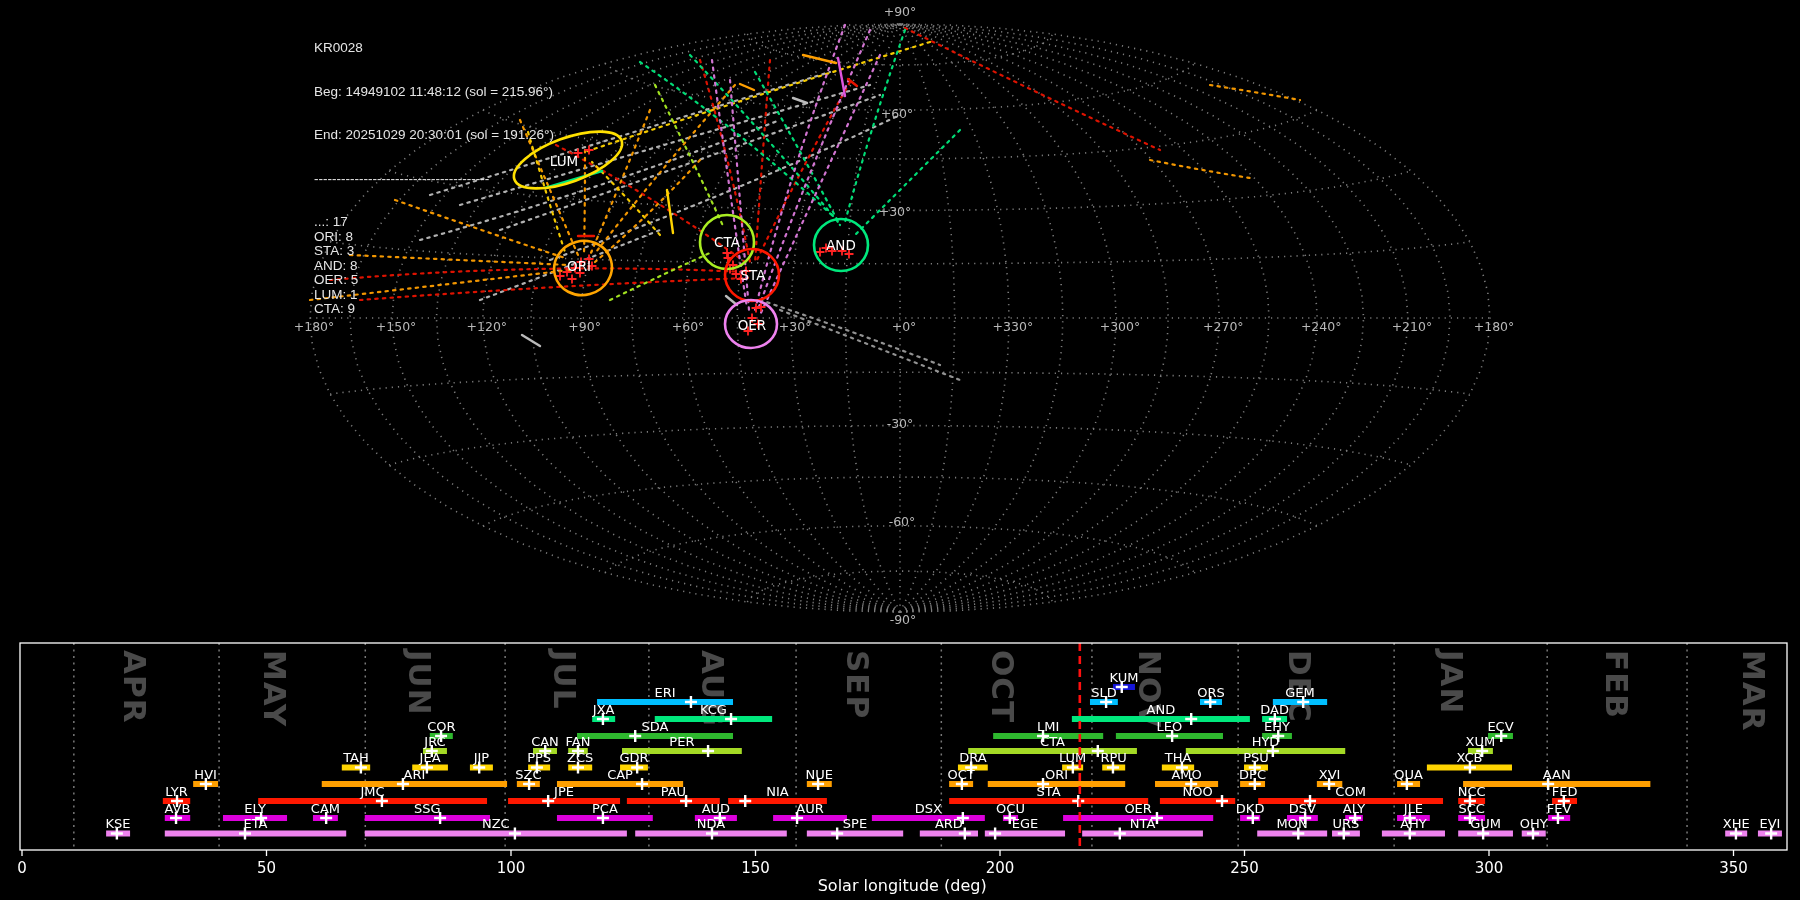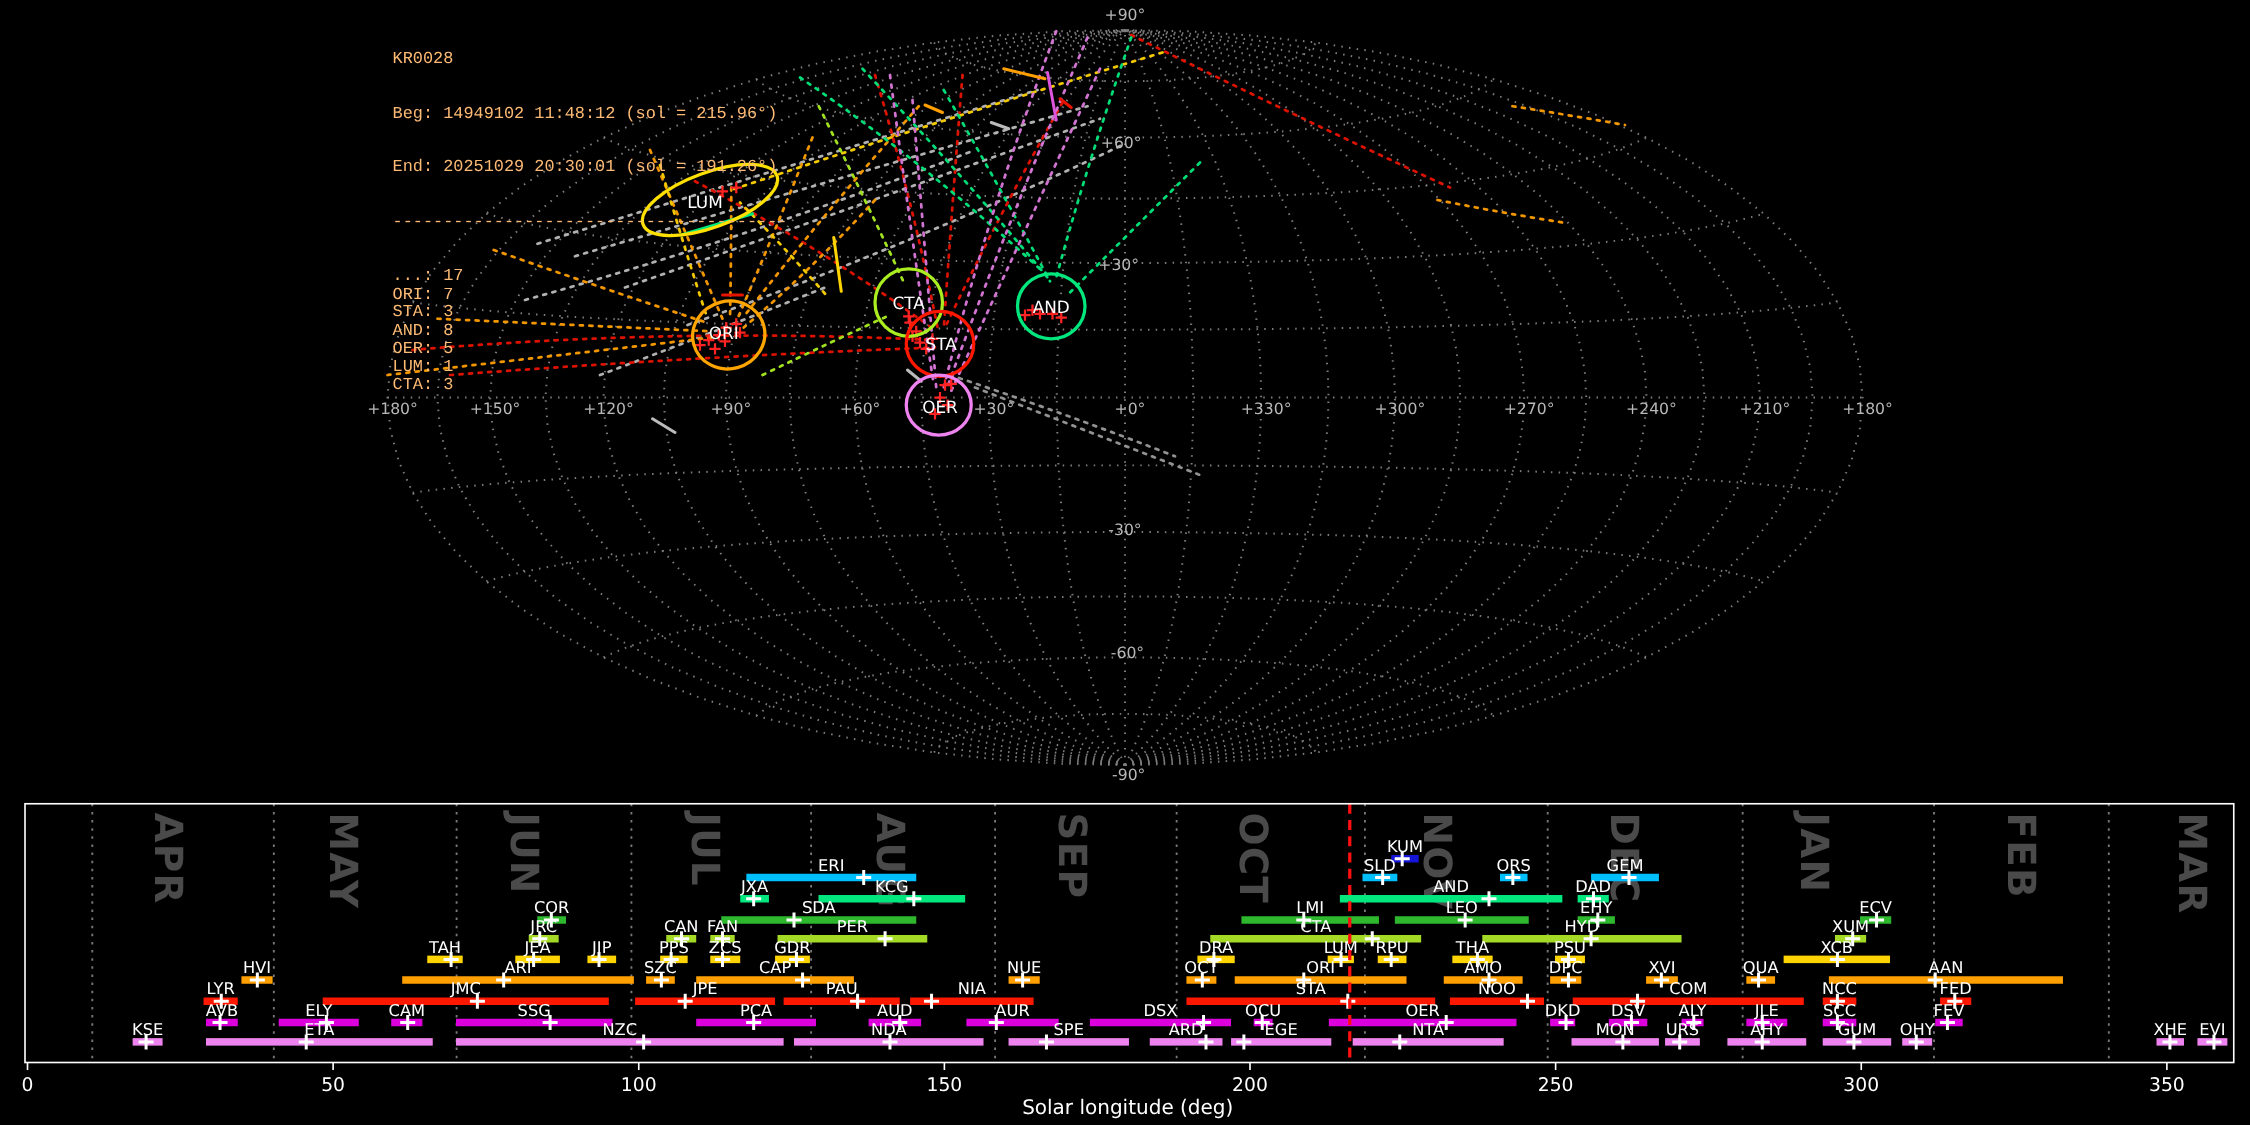--- a/index.html
+++ b/index.html
@@ -1,20 +1,20 @@
 <!DOCTYPE html>
 <html><head>
 <meta charset="utf-8">
 <style>
   html,body{margin:0;padding:0;background:#000;}
   .stage{position:relative;width:1800px;height:900px;background:#000;overflow:hidden;
          font-family:"DejaVu Sans","Liberation Sans",sans-serif;}
   #plot{position:absolute;left:0;top:0;}
-  .info{position:absolute;left:314px;top:12px;color:#fdba74;
-        font-family:Liberation Mono, monospace;
+  .info{position:absolute;left:314px;top:12px;color:#e5e5e5;
+        font-family:Liberation Sans, sans-serif;
         font-size:13.5px;line-height:14.5px;white-space:pre;}
   .info div{height:14.5px;}
 </style>
 </head>
 <body>
 
 <div class="stage">
   <svg id="plot" width="1800" height="900">
       <g>
         <g fill="none" stroke="#9c9c9c" stroke-width="1.6" stroke-dasharray="1.2 5" opacity="0.8">
@@ -661,15 +661,15 @@
         <line x1="1733.5" y1="850" x2="1733.5" y2="856" stroke="#fff" stroke-width="1.3"></line>
         <text x="1733.5" y="873" fill="#fff" font-size="15" text-anchor="middle">350</text>
         <text x="902.1999999999999" y="891" fill="#fff" font-size="16" text-anchor="middle">Solar longitude (deg)</text>
       </g>
     </svg>
   <div class="info">
     <div>KR0028</div>
     <div>Beg: 14949102 11:48:12 (sol = 215.96°)</div>
     <div>End: 20251029 20:30:01 (sol = 191.26°)</div>
     <div>---------------------------------------</div>
-    <div id="counts"><div>...: 17</div><div>ORI: 7</div><div>STA: 3</div><div>AND: 8</div><div>OER: 5</div><div>LUM: 1</div><div>CTA: 3</div></div>
+    <div id="counts"><div>...: 17</div><div>ORI: 8</div><div>STA: 3</div><div>AND: 8</div><div>OER: 5</div><div>LUM: 1</div><div>CTA: 9</div></div>
   </div>
 </div>
 
 </body></html>

